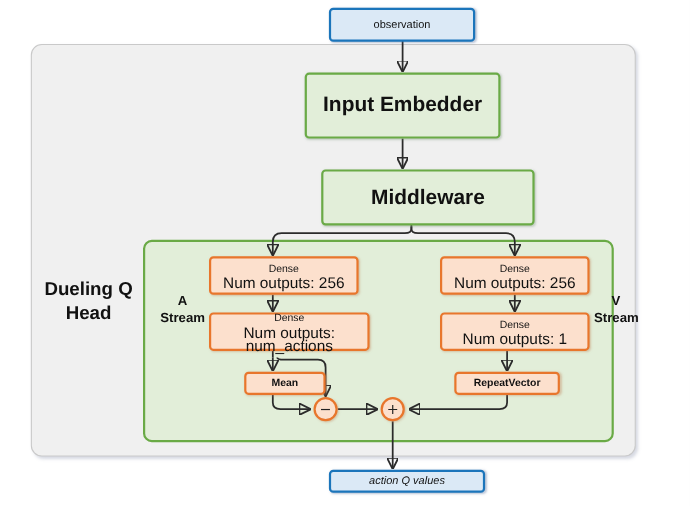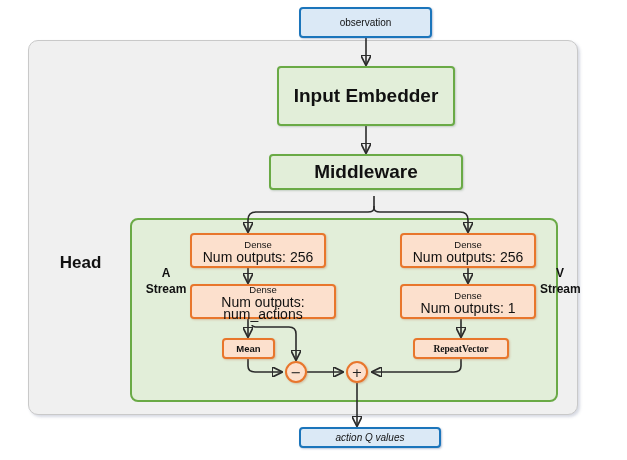--- a/index.html
+++ b/index.html
@@ -24,35 +24,35 @@
   .io{border:2px solid #1b75bb;background:#dbe9f6;border-radius:4px;
       color:#111;font-size:10px;box-shadow:1px 1px 2px rgba(60,90,140,.35);}
   .io-observation{left:299px;top:7px;width:133px;height:31px;}
   .io-output{left:299px;top:427px;width:142px;height:21px;font-style:italic;}
 
   
   .gblock{border:2px solid #6aaa46;background:#e2eed9;border-radius:4px;
           color:#111;font-size:19px;font-weight:bold;
           box-shadow:1px 1px 2px rgba(110,140,110,.35);}
   .blk-embedder{left:277px;top:66px;width:178px;height:60px;}
-  .blk-middleware{left:269px;top:154px;width:194px;height:36px;}
+  .blk-middleware{left:292px;top:154px;width:194px;height:51px;}
 
   
   .obox{border:2px solid #e8762c;background:#fce0cd;border-radius:4px;color:#111;
         box-shadow:1px 1px 2px rgba(190,130,90,.40);}
   .obox .t1{font-size:9.5px;font-weight:normal;line-height:12px;}
   .obox .t2{font-size:14px;line-height:12px;}
   .a-dense1{left:190px;top:233px;width:136px;height:35px;}
   .a-dense2{left:190px;top:284px;width:146px;height:35px;}
   .v-dense1{left:400px;top:233px;width:136px;height:35px;}
   .v-dense2{left:400px;top:284px;width:136px;height:35px;}
-  .mean{left:222px;top:338px;width:53px;height:21px;}
+  .mean{left:222px;top:338px;width:74px;height:21px;}
   .mean .t1{font-size:9.5px;font-weight:bold;}
   .repeat{left:413px;top:338px;width:96px;height:21px;}
-  .repeat .t1{font-size:9.5px;font-weight:bold;font-family:Liberation Serif, serif;}
+  .repeat .t1{font-size:9.5px;font-weight:bold;}
 
   
   .opnode{position:absolute;width:22px;height:22px;border-radius:50%;
           border:2px solid #e8762c;background:#fce0cd;box-sizing:border-box;
           display:flex;align-items:center;justify-content:center;
           font-size:13px;line-height:13px;color:#222;font-family:"DejaVu Sans",sans-serif;
           box-shadow:1px 1px 2px rgba(190,130,90,.40);}
   .op-minus{left:285px;top:361px;}
   .op-plus{left:346px;top:361px;}
 
@@ -115,20 +115,21 @@
 
   <div class="node gblock blk-embedder">
     <span>Input Embedder</span>
   </div>
 
   <div class="node gblock blk-middleware">
     <span>Middleware</span>
   </div>
 
   <div class="side-label lbl-head">
+    <div>Dueling Q</div>
     <div>Head</div>
   </div>
   <div class="side-label lbl-a">
     <div>A</div>
     <div>Stream</div>
   </div>
   <div class="side-label lbl-v">
     <div>V</div>
     <div>Stream</div>
   </div>

